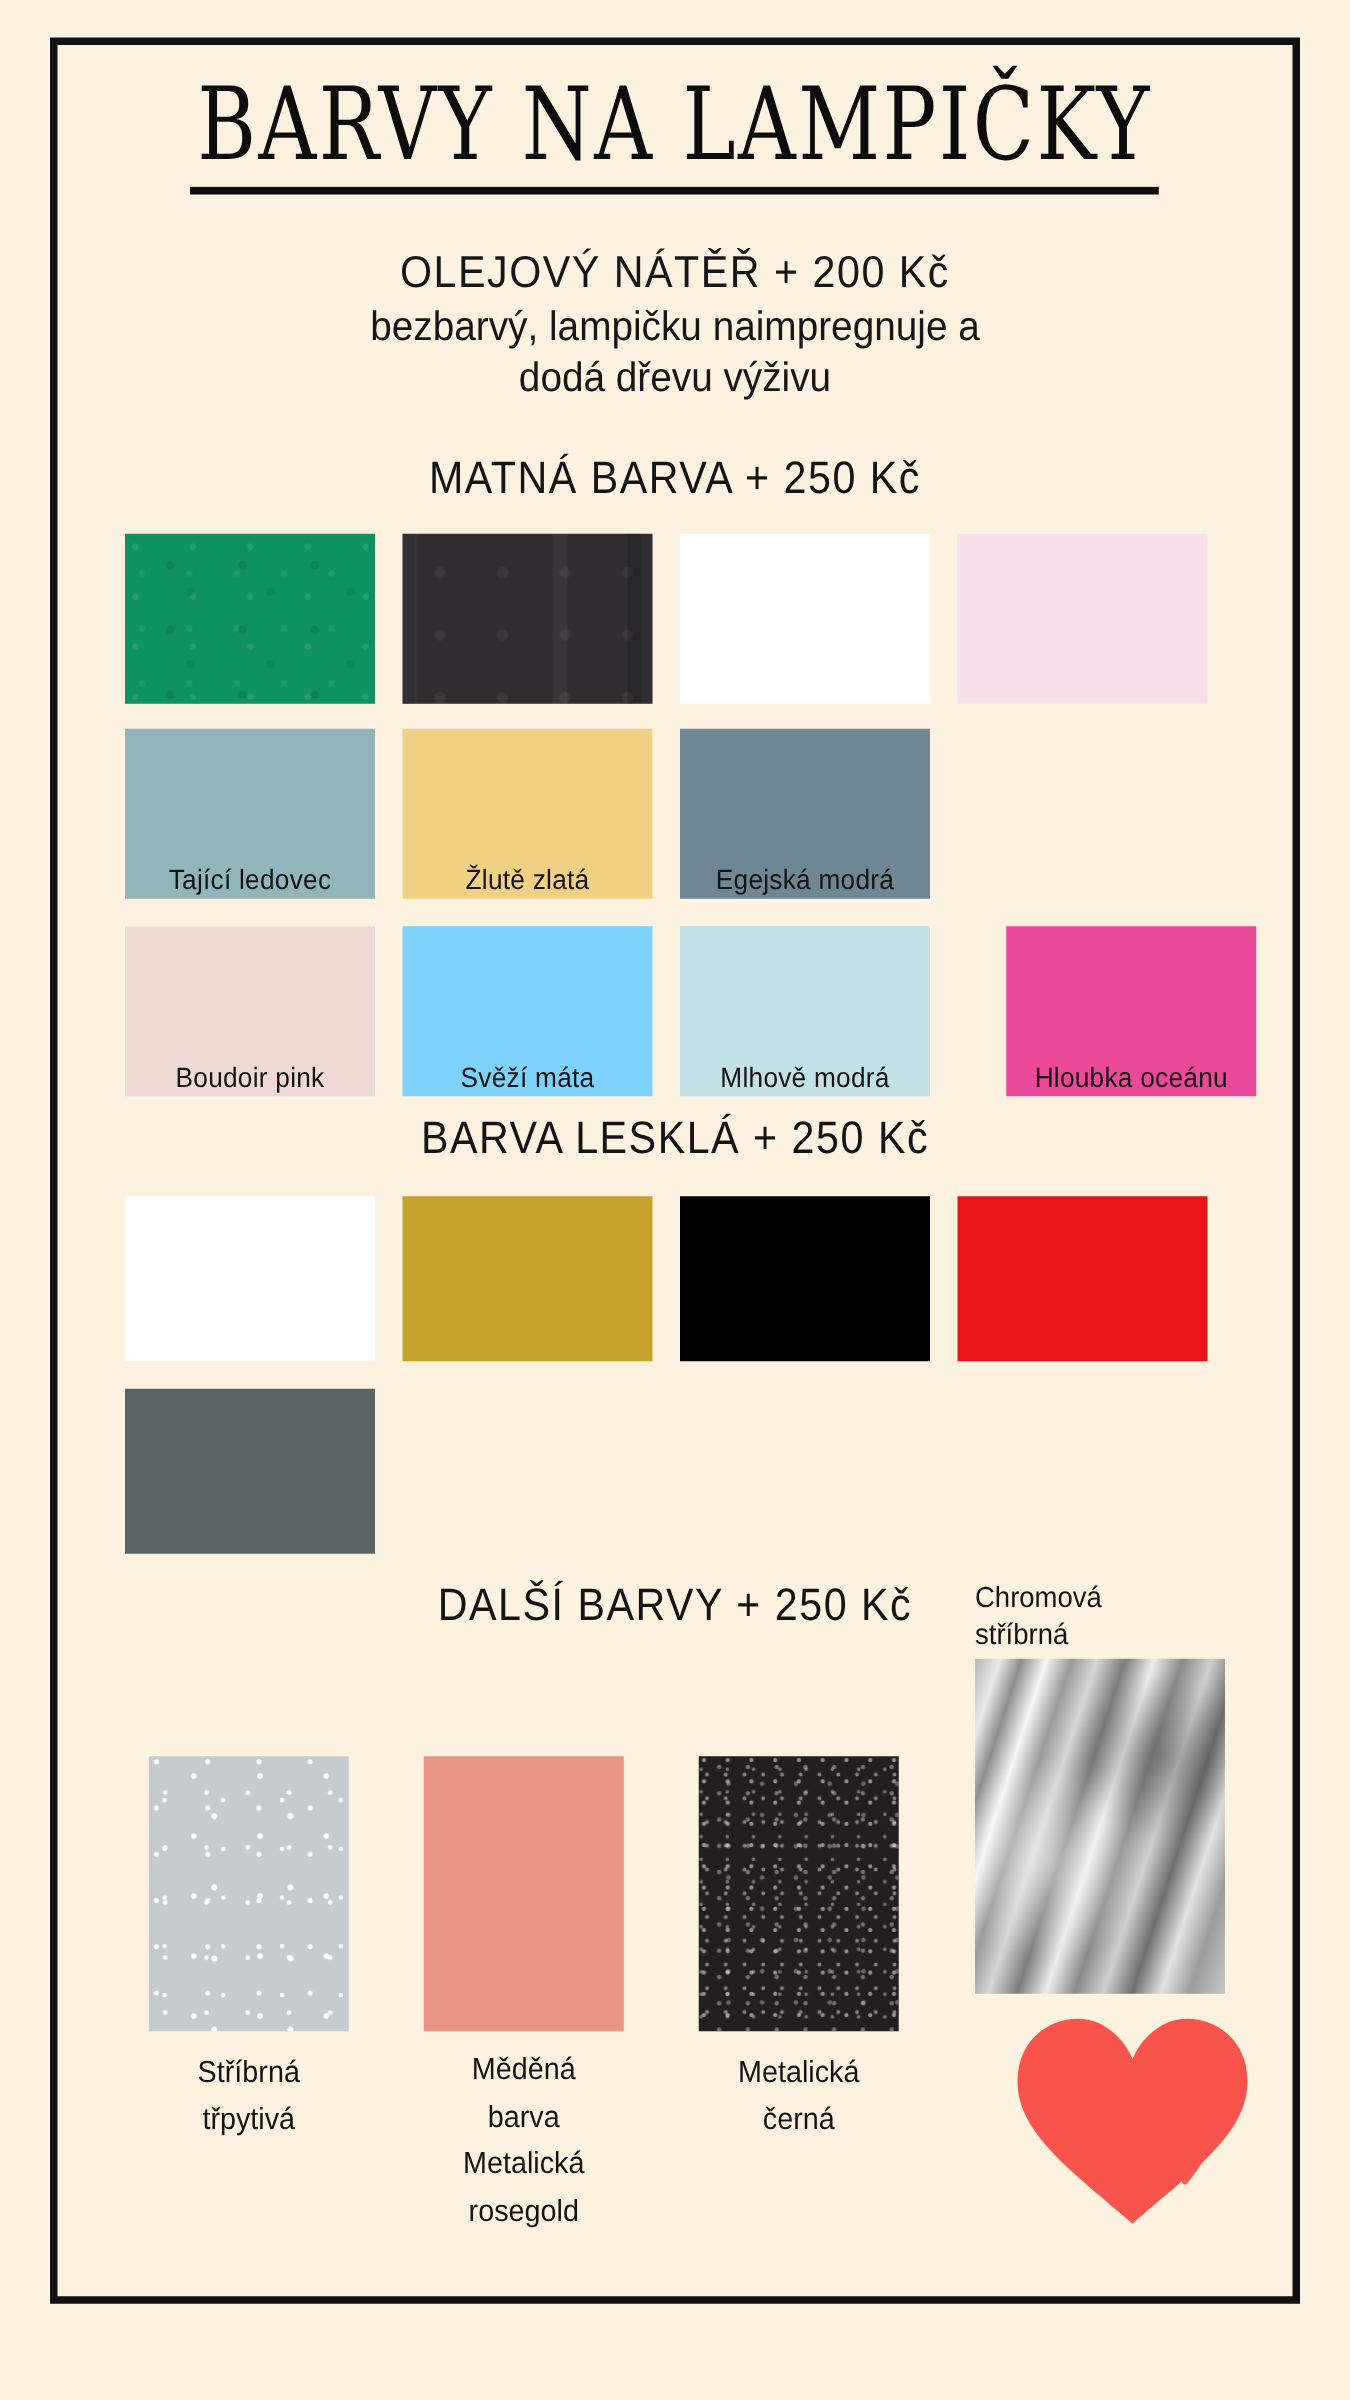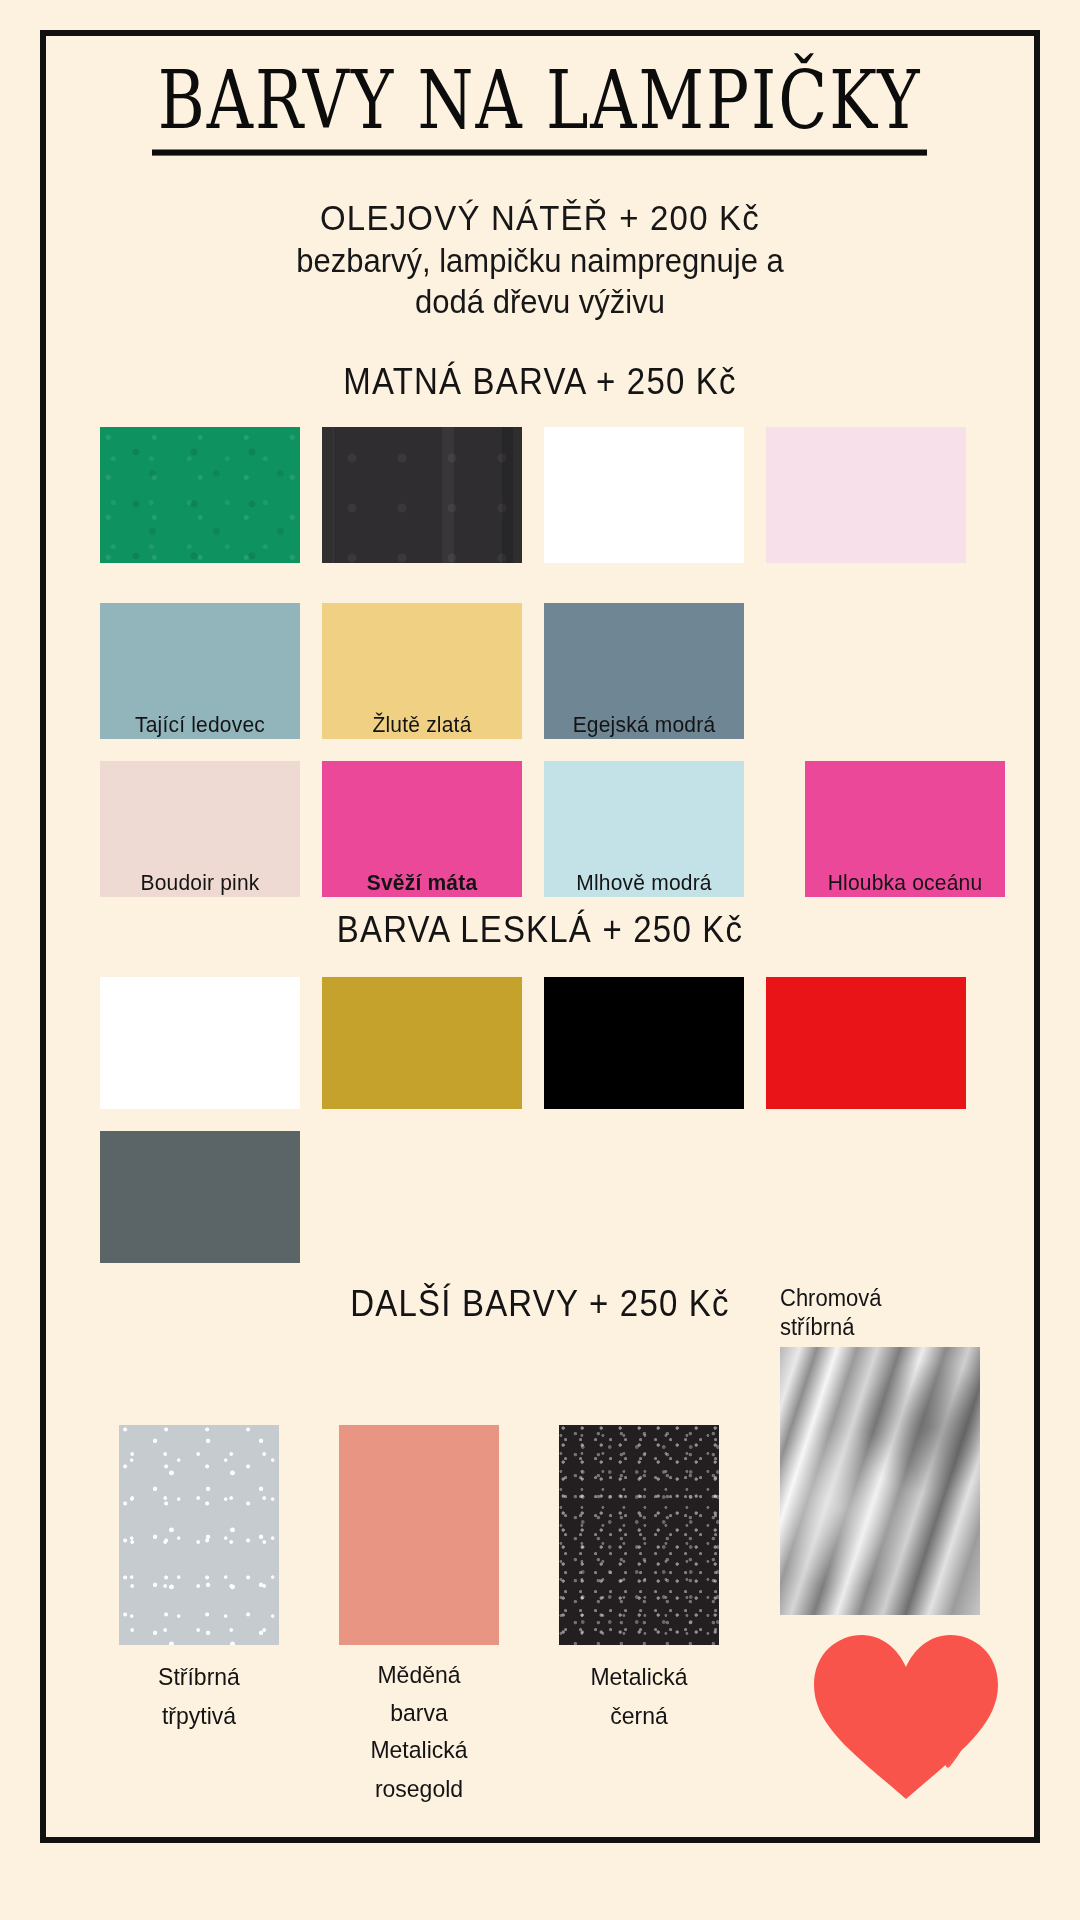--- a/index.html
+++ b/index.html
@@ -253,21 +253,21 @@
           <div class="sw-label"></div>
         </div>
       </div>
       <div class="cell">
         <div class="sw" style="background-color: rgb(247, 224, 234);">
           <div class="sw-label"></div>
         </div>
       </div>
     </div>
 
-    <div class="row" style="margin-top:40px;">
+    <div class="row" style="margin-top:20px;">
       <div class="cell">
         <div class="sw" style="background-color: rgb(146, 181, 188);">
           <div class="sw-label">Tající ledovec</div>
         </div>
       </div>
       <div class="cell">
         <div class="sw" style="background-color: rgb(240, 209, 131);">
           <div class="sw-label">Žlutě zlatá</div>
         </div>
       </div>
@@ -278,21 +278,21 @@
       </div>
     </div>
 
     <div class="row" style="margin-top:22px;">
       <div class="cell">
         <div class="sw" style="background-color: rgb(239, 218, 211);">
           <div class="sw-label">Boudoir pink</div>
         </div>
       </div>
       <div class="cell">
-        <div class="sw" style="background-color: #ec4899; font-weight: bold;">
+        <div class="sw" style="background-color: #7dd3fc;">
           <div class="sw-label">Svěží máta</div>
         </div>
       </div>
       <div class="cell">
         <div class="sw" style="background-color: rgb(194, 226, 232);">
           <div class="sw-label">Mlhově modrá</div>
         </div>
       </div>
       <div class="cell">
         <div class="sw" style="background-color: #ec4899; margin-left: 39px;">

